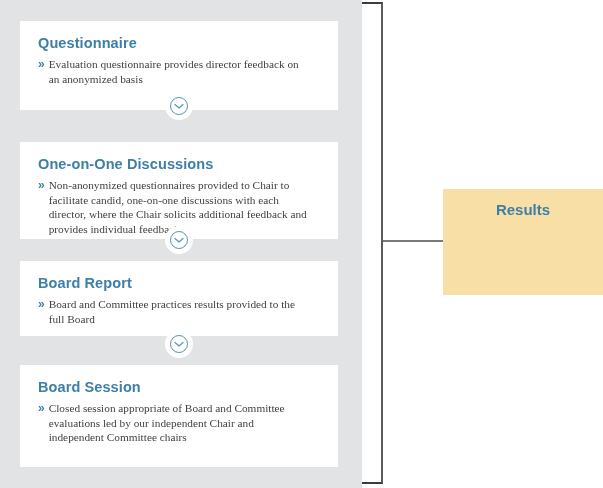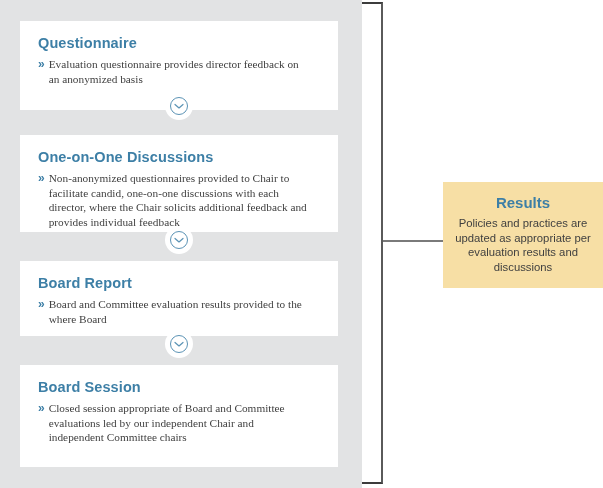--- a/index.html
+++ b/index.html
@@ -84,21 +84,21 @@
   .connector{
     position:absolute;
     left:383px;top:240px;
     width:60px;height:2px;
     background:#7a7a7a;
   }
 
   
   .results-box{
     position:absolute;
-    left:443px;top:182px;
+    left:443px;top:189px;
     width:160px;height:106px;
     background:#f7dfa5;
     box-sizing:border-box;
     padding:12px 10px 10px 10px;
     text-align:center;
   }
   .results-title{
     color:#3d7fa6;
     font-size:15px;
     font-weight:bold;
@@ -127,41 +127,41 @@
   </div>
 
   <div class="chev" style="left:165px;top:92px;">
     <span class="ring">
       <svg width="10" height="7" viewBox="0 0 10 7" aria-hidden="true">
         <polyline points="1,1.5 5,5 9,1.5" fill="none" stroke="#5b93b5" stroke-width="1.2" stroke-linecap="round" stroke-linejoin="round"></polyline>
       </svg>
     </span>
   </div>
 
-  <div class="card" style="top:135px;height:97px;">
+  <div class="card" style="top:142px;height:97px;">
     <div class="card-title">One-on-One Discussions</div>
     <div class="bullet-row">
       <span class="bullet-mark">»</span>
       <span class="bullet-text">Non-anonymized questionnaires provided to Chair to facilitate candid, one-on-one discussions with each director, where the Chair solicits additional feedback and provides individual feedback</span>
     </div>
   </div>
 
   <div class="chev" style="left:165px;top:226px;">
     <span class="ring">
       <svg width="10" height="7" viewBox="0 0 10 7" aria-hidden="true">
         <polyline points="1,1.5 5,5 9,1.5" fill="none" stroke="#5b93b5" stroke-width="1.2" stroke-linecap="round" stroke-linejoin="round"></polyline>
       </svg>
     </span>
   </div>
 
   <div class="card" style="top:261px;height:75px;">
     <div class="card-title">Board Report</div>
     <div class="bullet-row">
       <span class="bullet-mark">»</span>
-      <span class="bullet-text">Board and Committee evaluation results provided to the where Board</span>
+      <span class="bullet-text">Board and Committee practices results provided to the full Board</span>
     </div>
   </div>
 
   <div class="chev" style="left:165px;top:330px;">
     <span class="ring">
       <svg width="10" height="7" viewBox="0 0 10 7" aria-hidden="true">
         <polyline points="1,1.5 5,5 9,1.5" fill="none" stroke="#5b93b5" stroke-width="1.2" stroke-linecap="round" stroke-linejoin="round"></polyline>
       </svg>
     </span>
   </div>
@@ -172,16 +172,15 @@
       <span class="bullet-mark">»</span>
       <span class="bullet-text">Closed session appropriate of Board and Committee evaluations led by our independent Chair and independent Committee chairs</span>
     </div>
   </div>
 
   <div class="bracket"></div>
   <div class="connector"></div>
 
   <div class="results-box">
     <div class="results-title">Results</div>
-    <div class="results-body">Policies and practices are updated as appropriate per evaluation results and discussions</div>
   </div>
 
 </div>
 
 </body></html>

